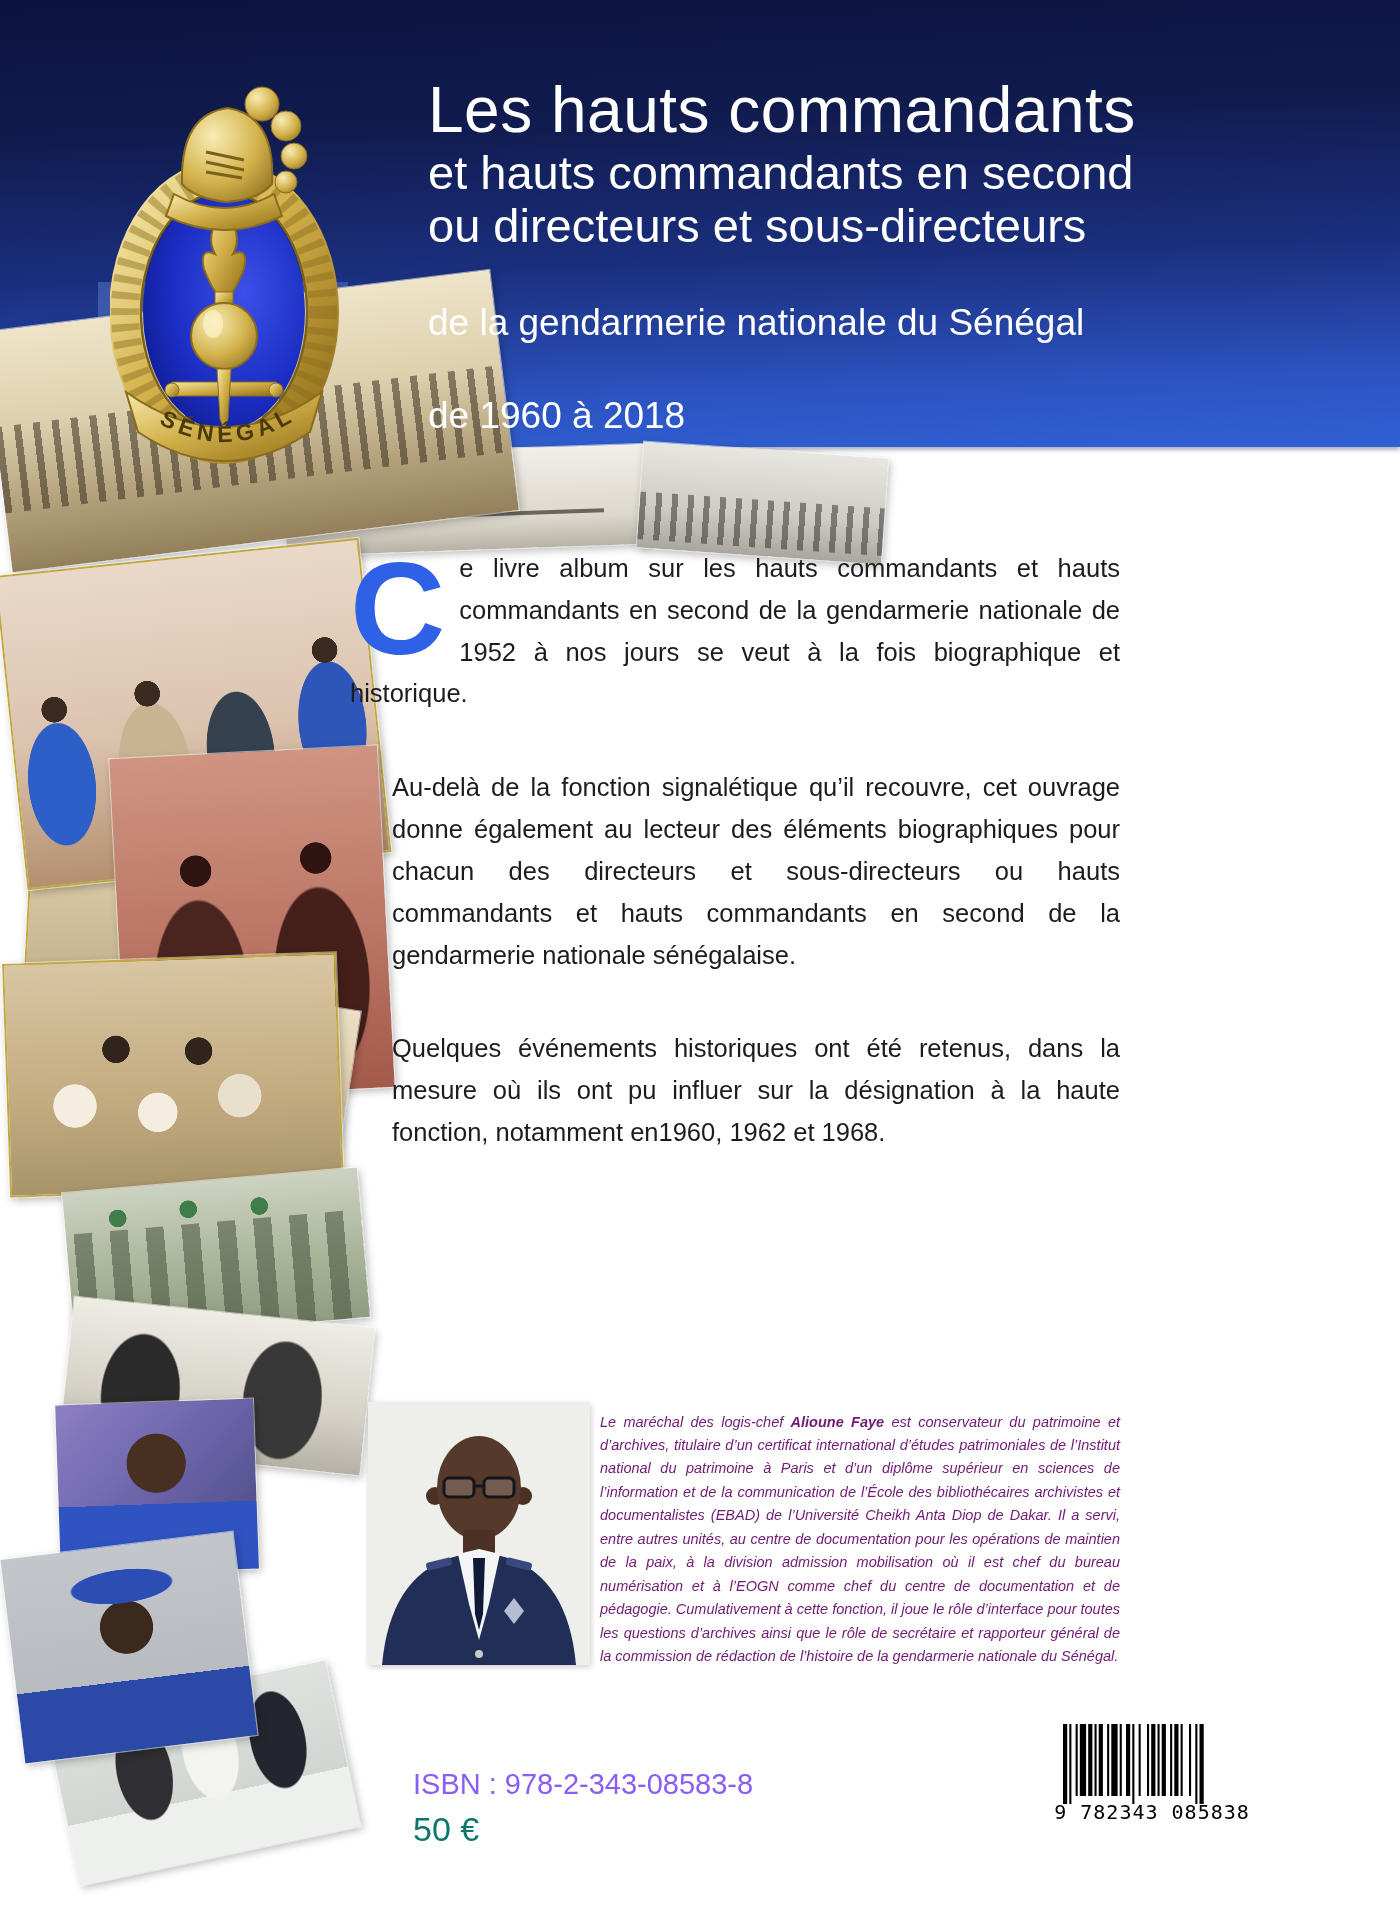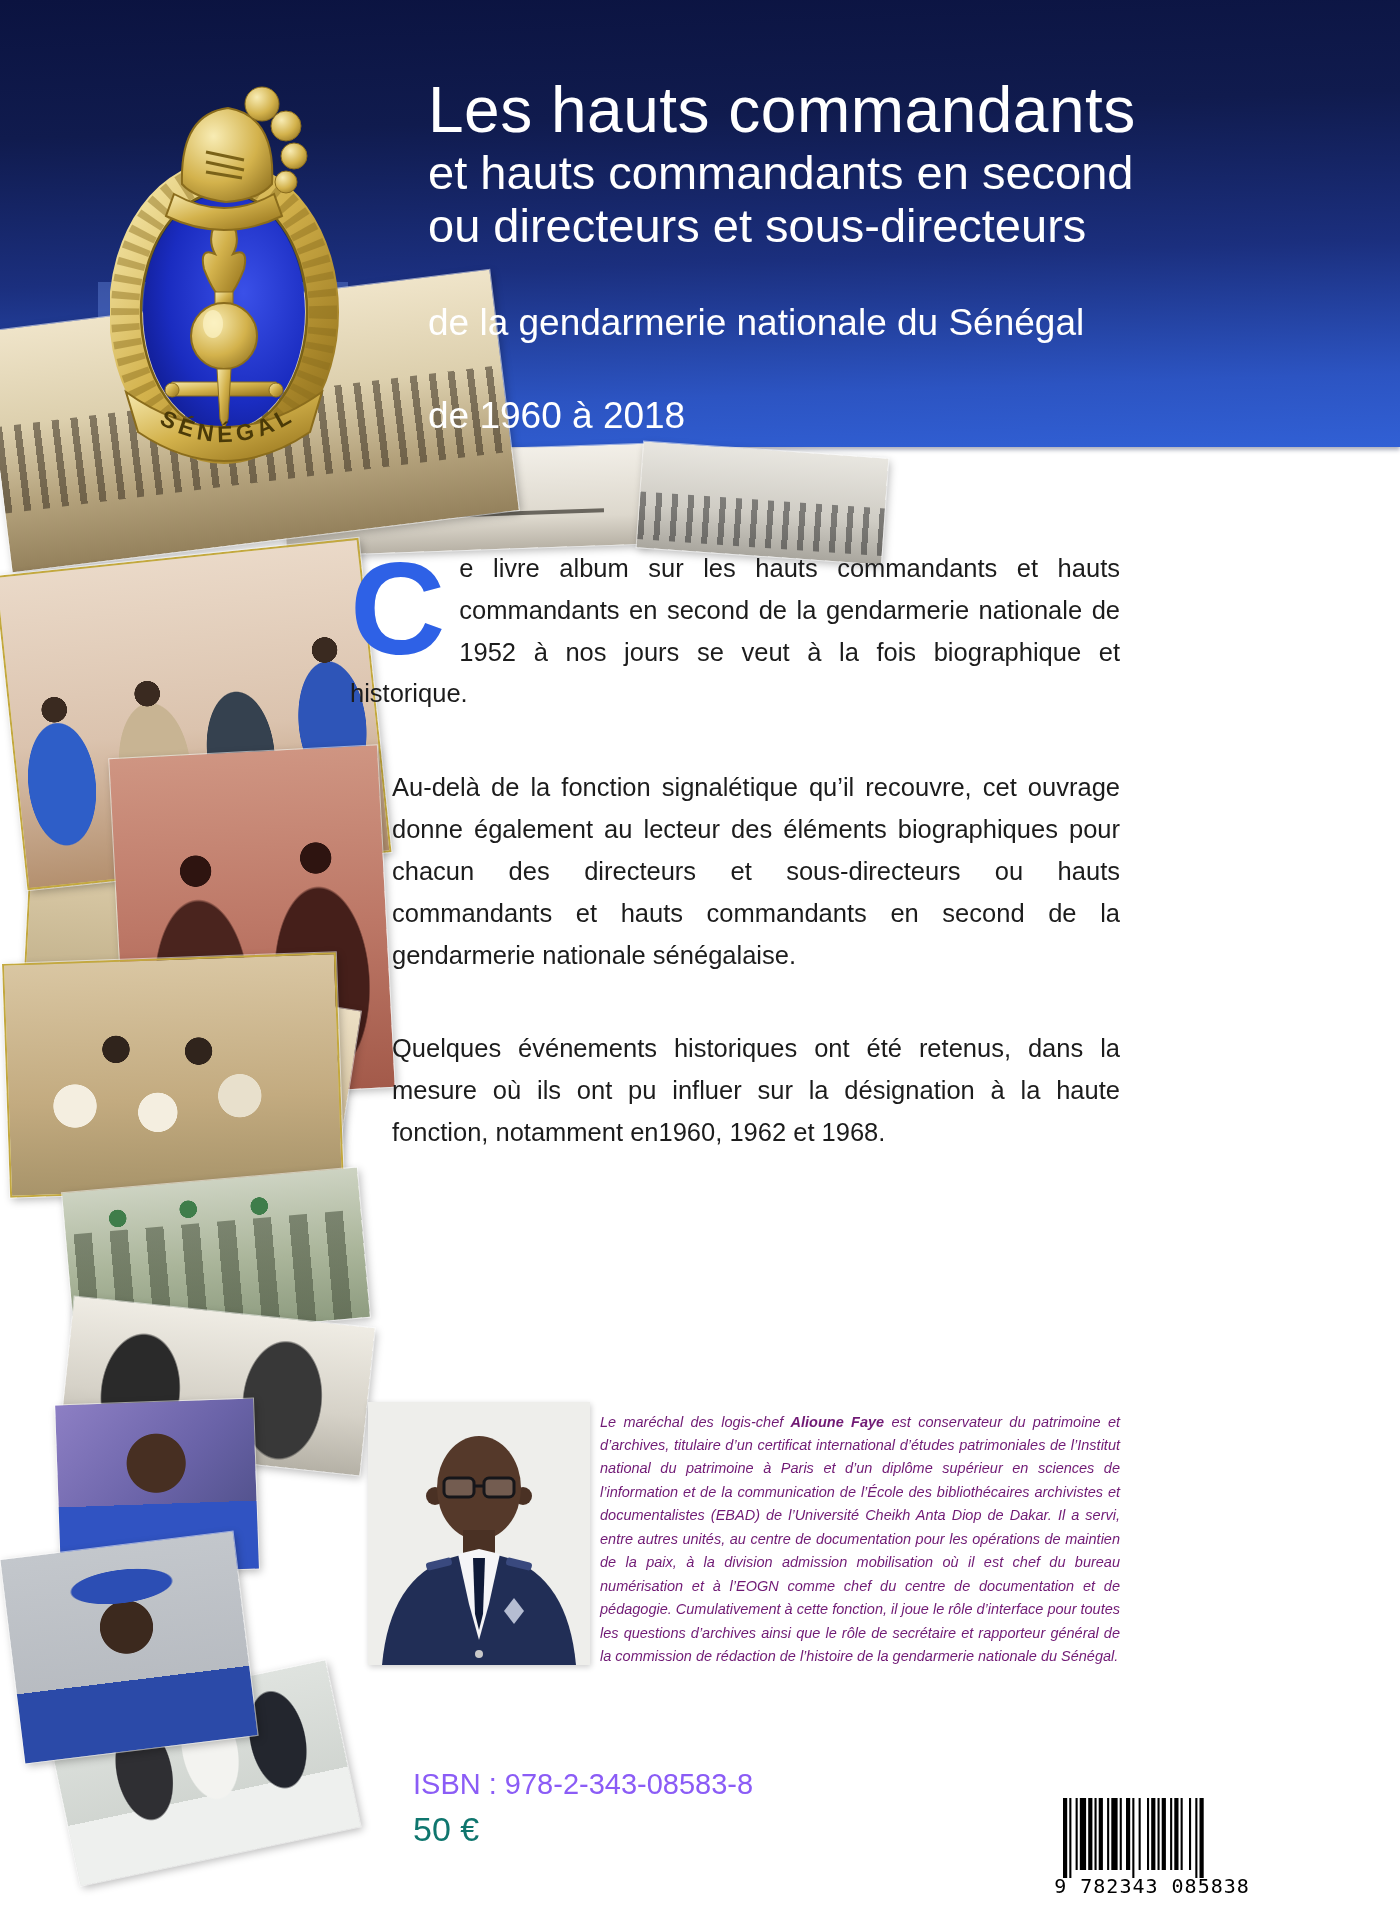--- a/index.html
+++ b/index.html
@@ -110,21 +110,21 @@
   
   .bio-photo{position:absolute;left:368px;top:1402px;width:222px;height:263px;z-index:6;
              box-shadow:1px 2px 6px rgba(0,0,0,.2);}
   .bio-text{position:absolute;left:600px;top:1396px;width:520px;z-index:8;
             font-size:14.5px;line-height:1.62;font-style:italic;color:#701a75;text-align:justify;}
   .bio-name{font-weight:700;}
 
   
   .isbn{position:absolute;left:413px;top:1768px;font-size:29px;color:#8b5cf6;z-index:8;}
   .price{position:absolute;left:413px;top:1810px;font-size:34px;color:#0f766e;z-index:8;}
-  .barcode{position:absolute;left:1052px;top:1798px;width:200px;height:108px;background:#fff;z-index:8;}
+  .barcode{position:absolute;left:1052px;top:1724px;width:200px;height:108px;background:#fff;z-index:8;}
   .barcode-bars{display:block;margin:0 auto;}
   .barcode-digits{font-family:"DejaVu Sans Mono",monospace;font-size:20px;color:#000;
                   text-align:center;letter-spacing:1px;margin-top:-4px;}
 </style>
 </head>
 <body>
 
 <div class="page">
 
   <div class="band"></div>

